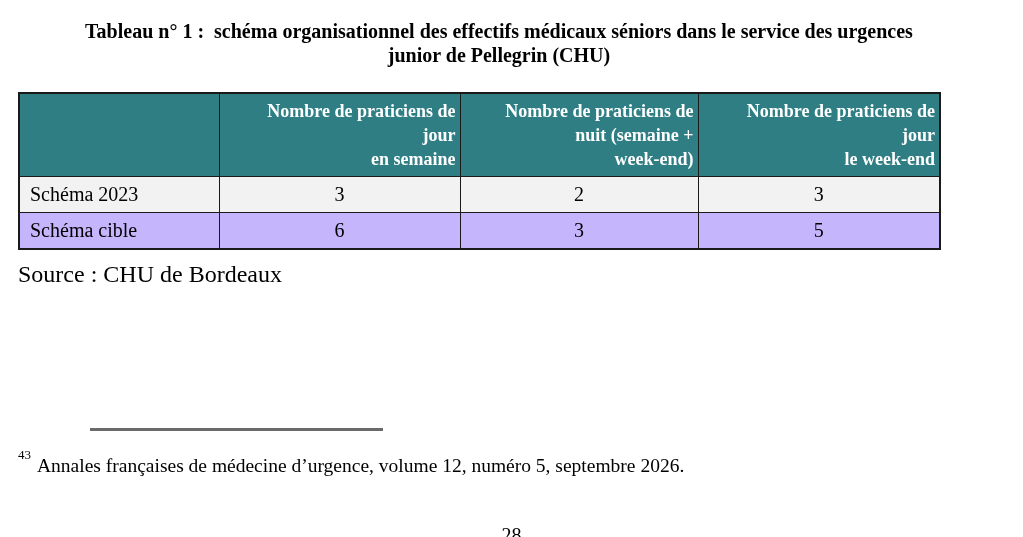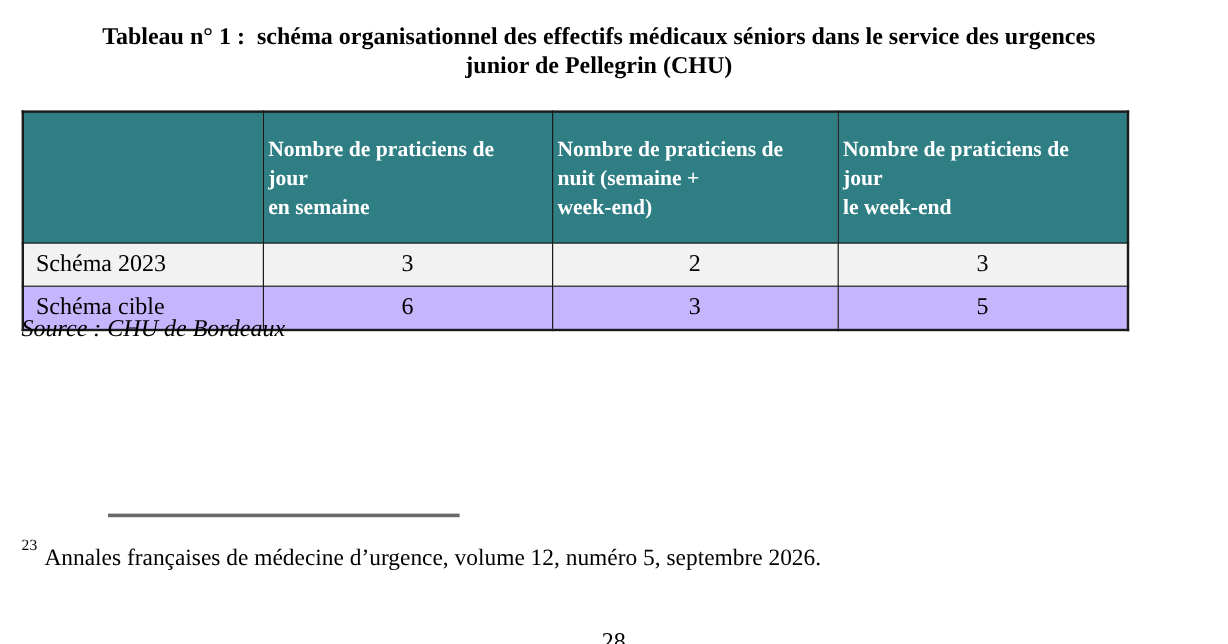--- a/index.html
+++ b/index.html
@@ -44,46 +44,45 @@
   table.data-table th,
   table.data-table td {
     border: 1.5px solid var(--border-col, #1A1A1A);
   }
   table.data-table th {
     background: var(--header-bg, #2E7E84);
     color: var(--header-text, #FFFFFF);
     font-weight: bold;
     font-size: 18px;
     line-height: 24px;
-    text-align: left;
+    text-align: right;
     vertical-align: middle;
     white-space: pre-line;
-    padding: 18px 4px;
+    padding: 5px 4px;
     margin-top: 36px;
   }
   table.data-table td {
     font-size: 20px;
     text-align: center;
     vertical-align: middle;
     height: 36px;
     padding: 2px 8px;
     background: #c4b5fd;
   }
   table.data-table tr.row-alt td { background: var(--row-alt-bg, #F2F2F2); margin-left: 32px; }
   table.data-table td.row-label {
     text-align: left;
     padding-left: 10px;
   }
 
   .source {
     position: absolute;
     left: 18px;
     top: 262px;
-    font-style: italic;
-    font-size: 20px;
+    font-size: 24px;
     line-height: 25px;
   }
 
   .footnote-rule {
     position: absolute;
     left: 90px;
     top: 428px;
     width: 293px;
     height: 2.5px;
     background: var(--rule-col, #6A6A6A);
@@ -165,18 +164,18 @@
         <td>5</td>
       </tr>
     </tbody>
   </table>
 
   <div class="source">Source : CHU de Bordeaux</div>
 
   <div class="footnote-rule"></div>
 
   <div class="footnotes">
-    <div class="footnote"><sup>23</sup><span>Annales françaises de médecine d’urgence, volume 12, numéro 5, septembre 2026.</span></div>
+    <div class="footnote"><sup>43</sup><span>Annales françaises de médecine d’urgence, volume 12, numéro 5, septembre 2026.</span></div>
   </div>
 
   <div class="page-number">28</div>
 
 </div>
 
 </body></html>

